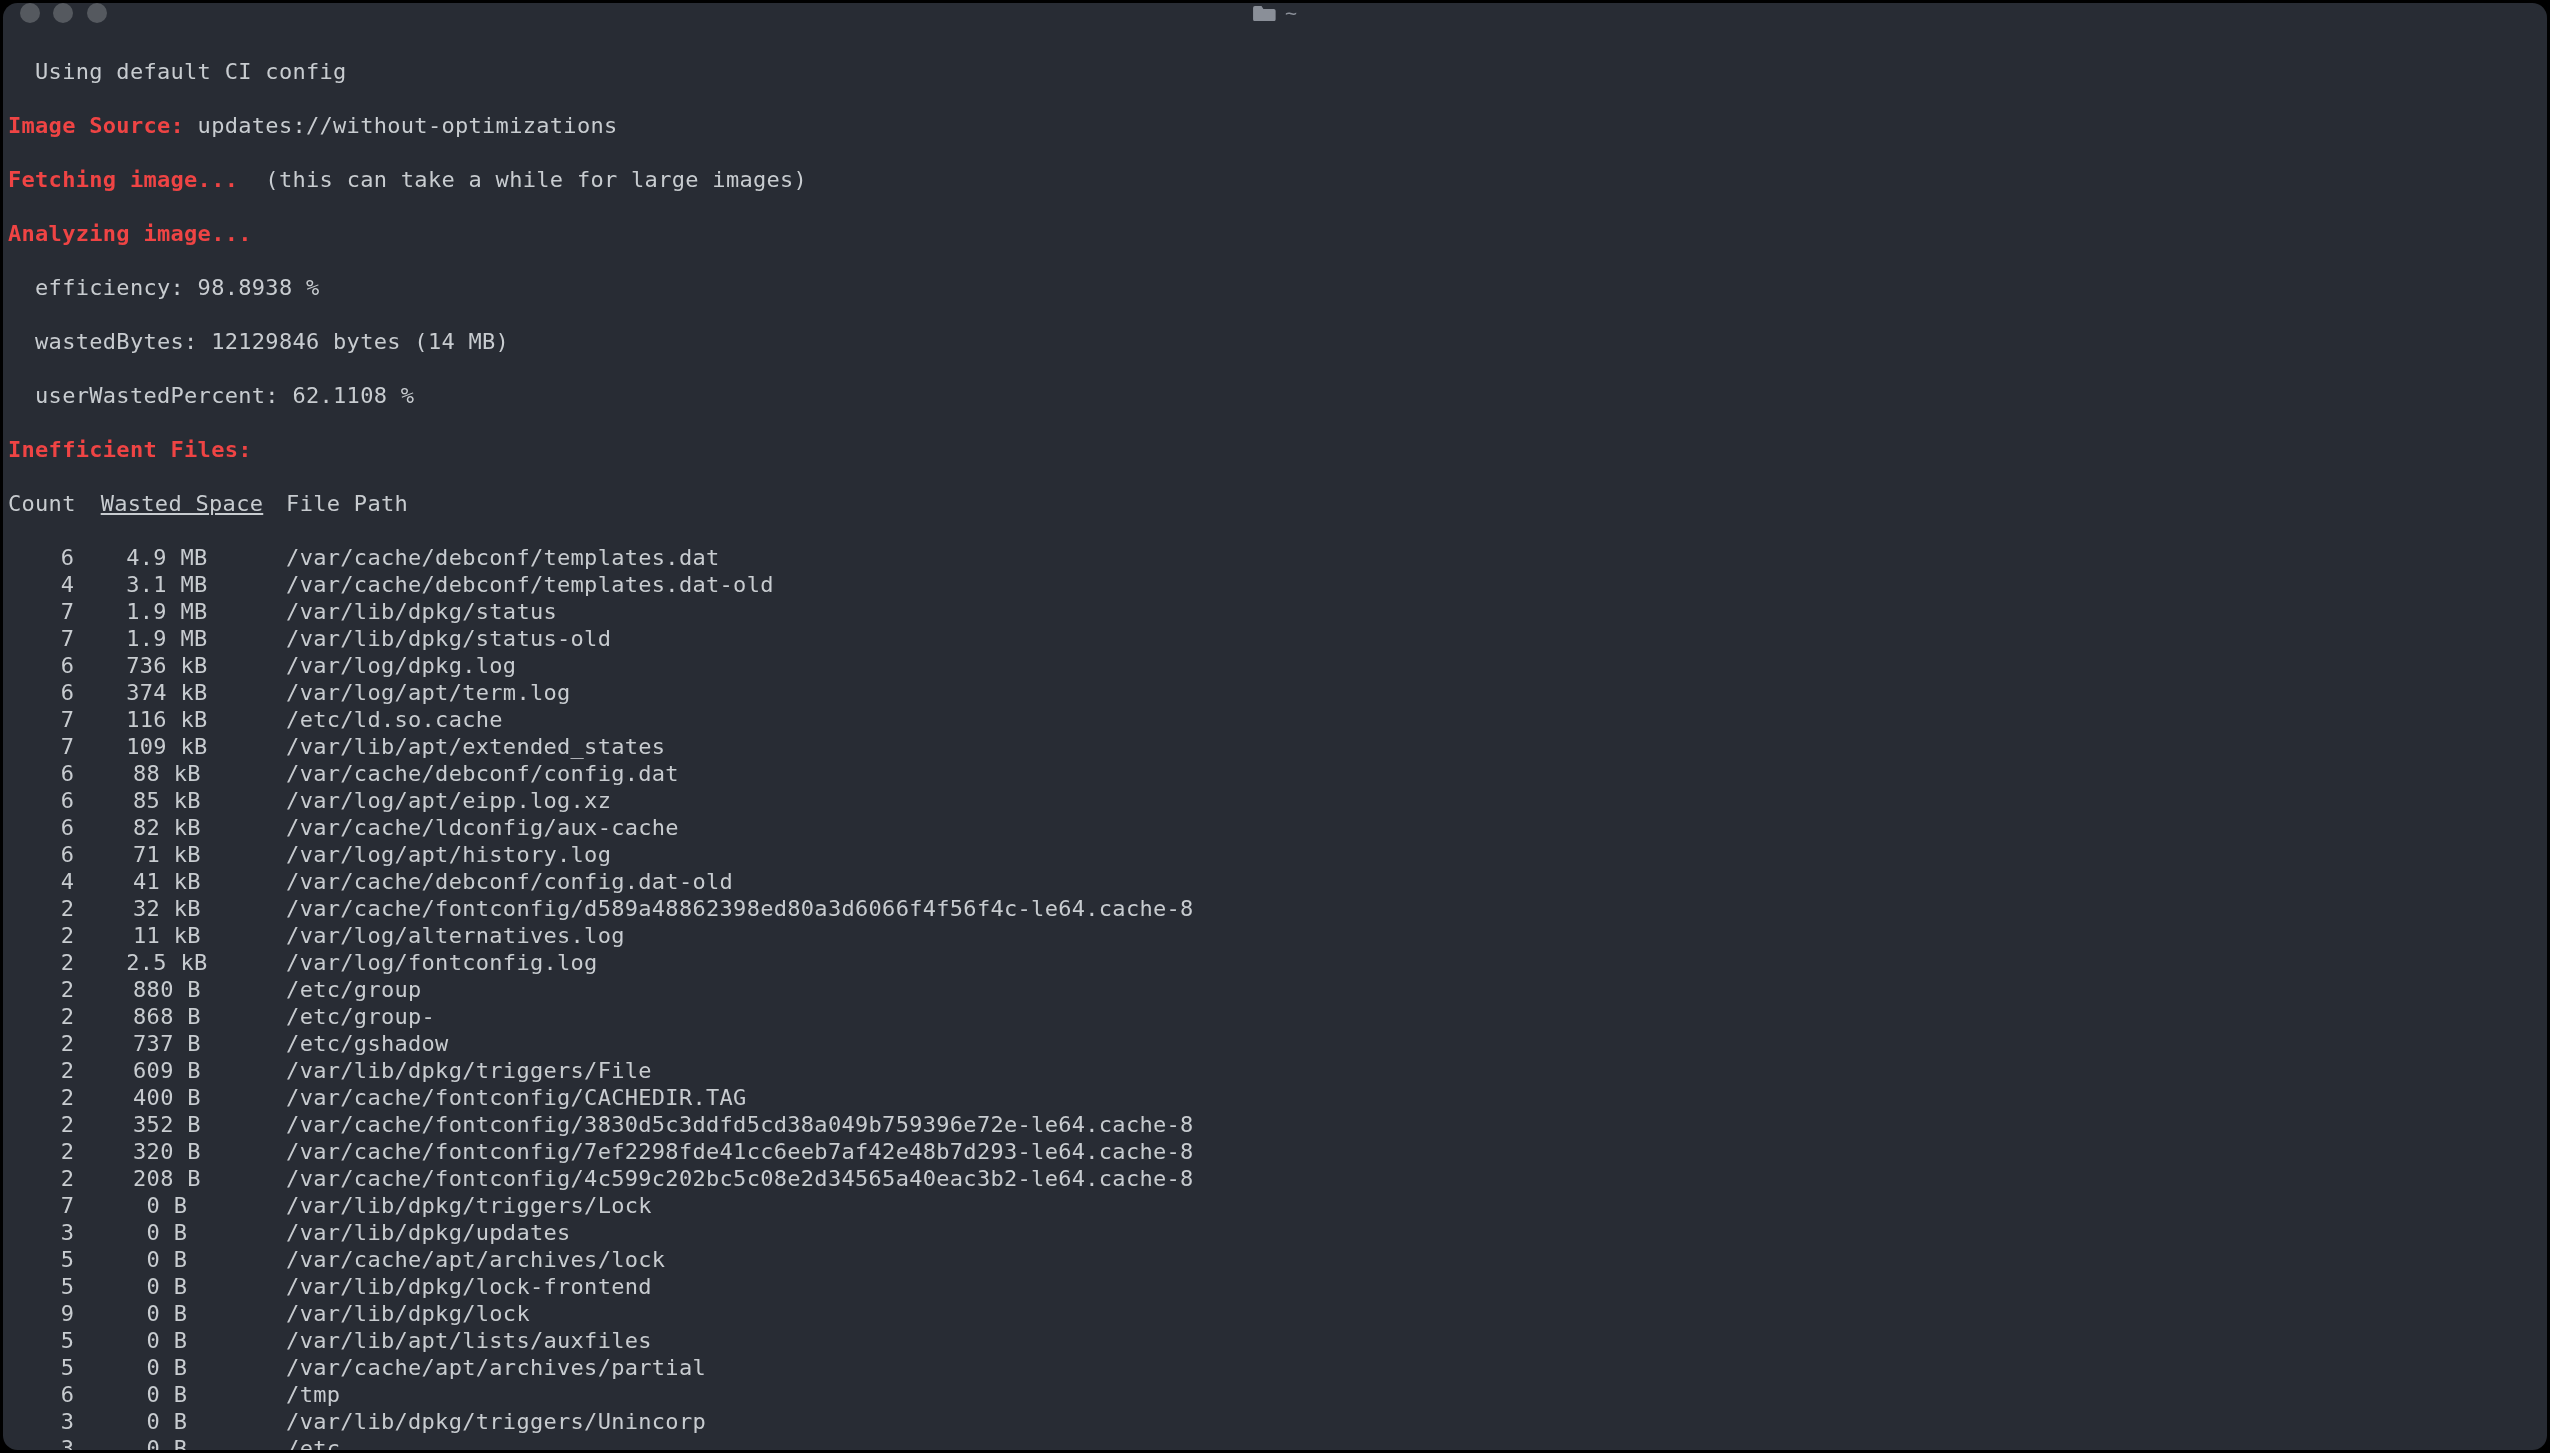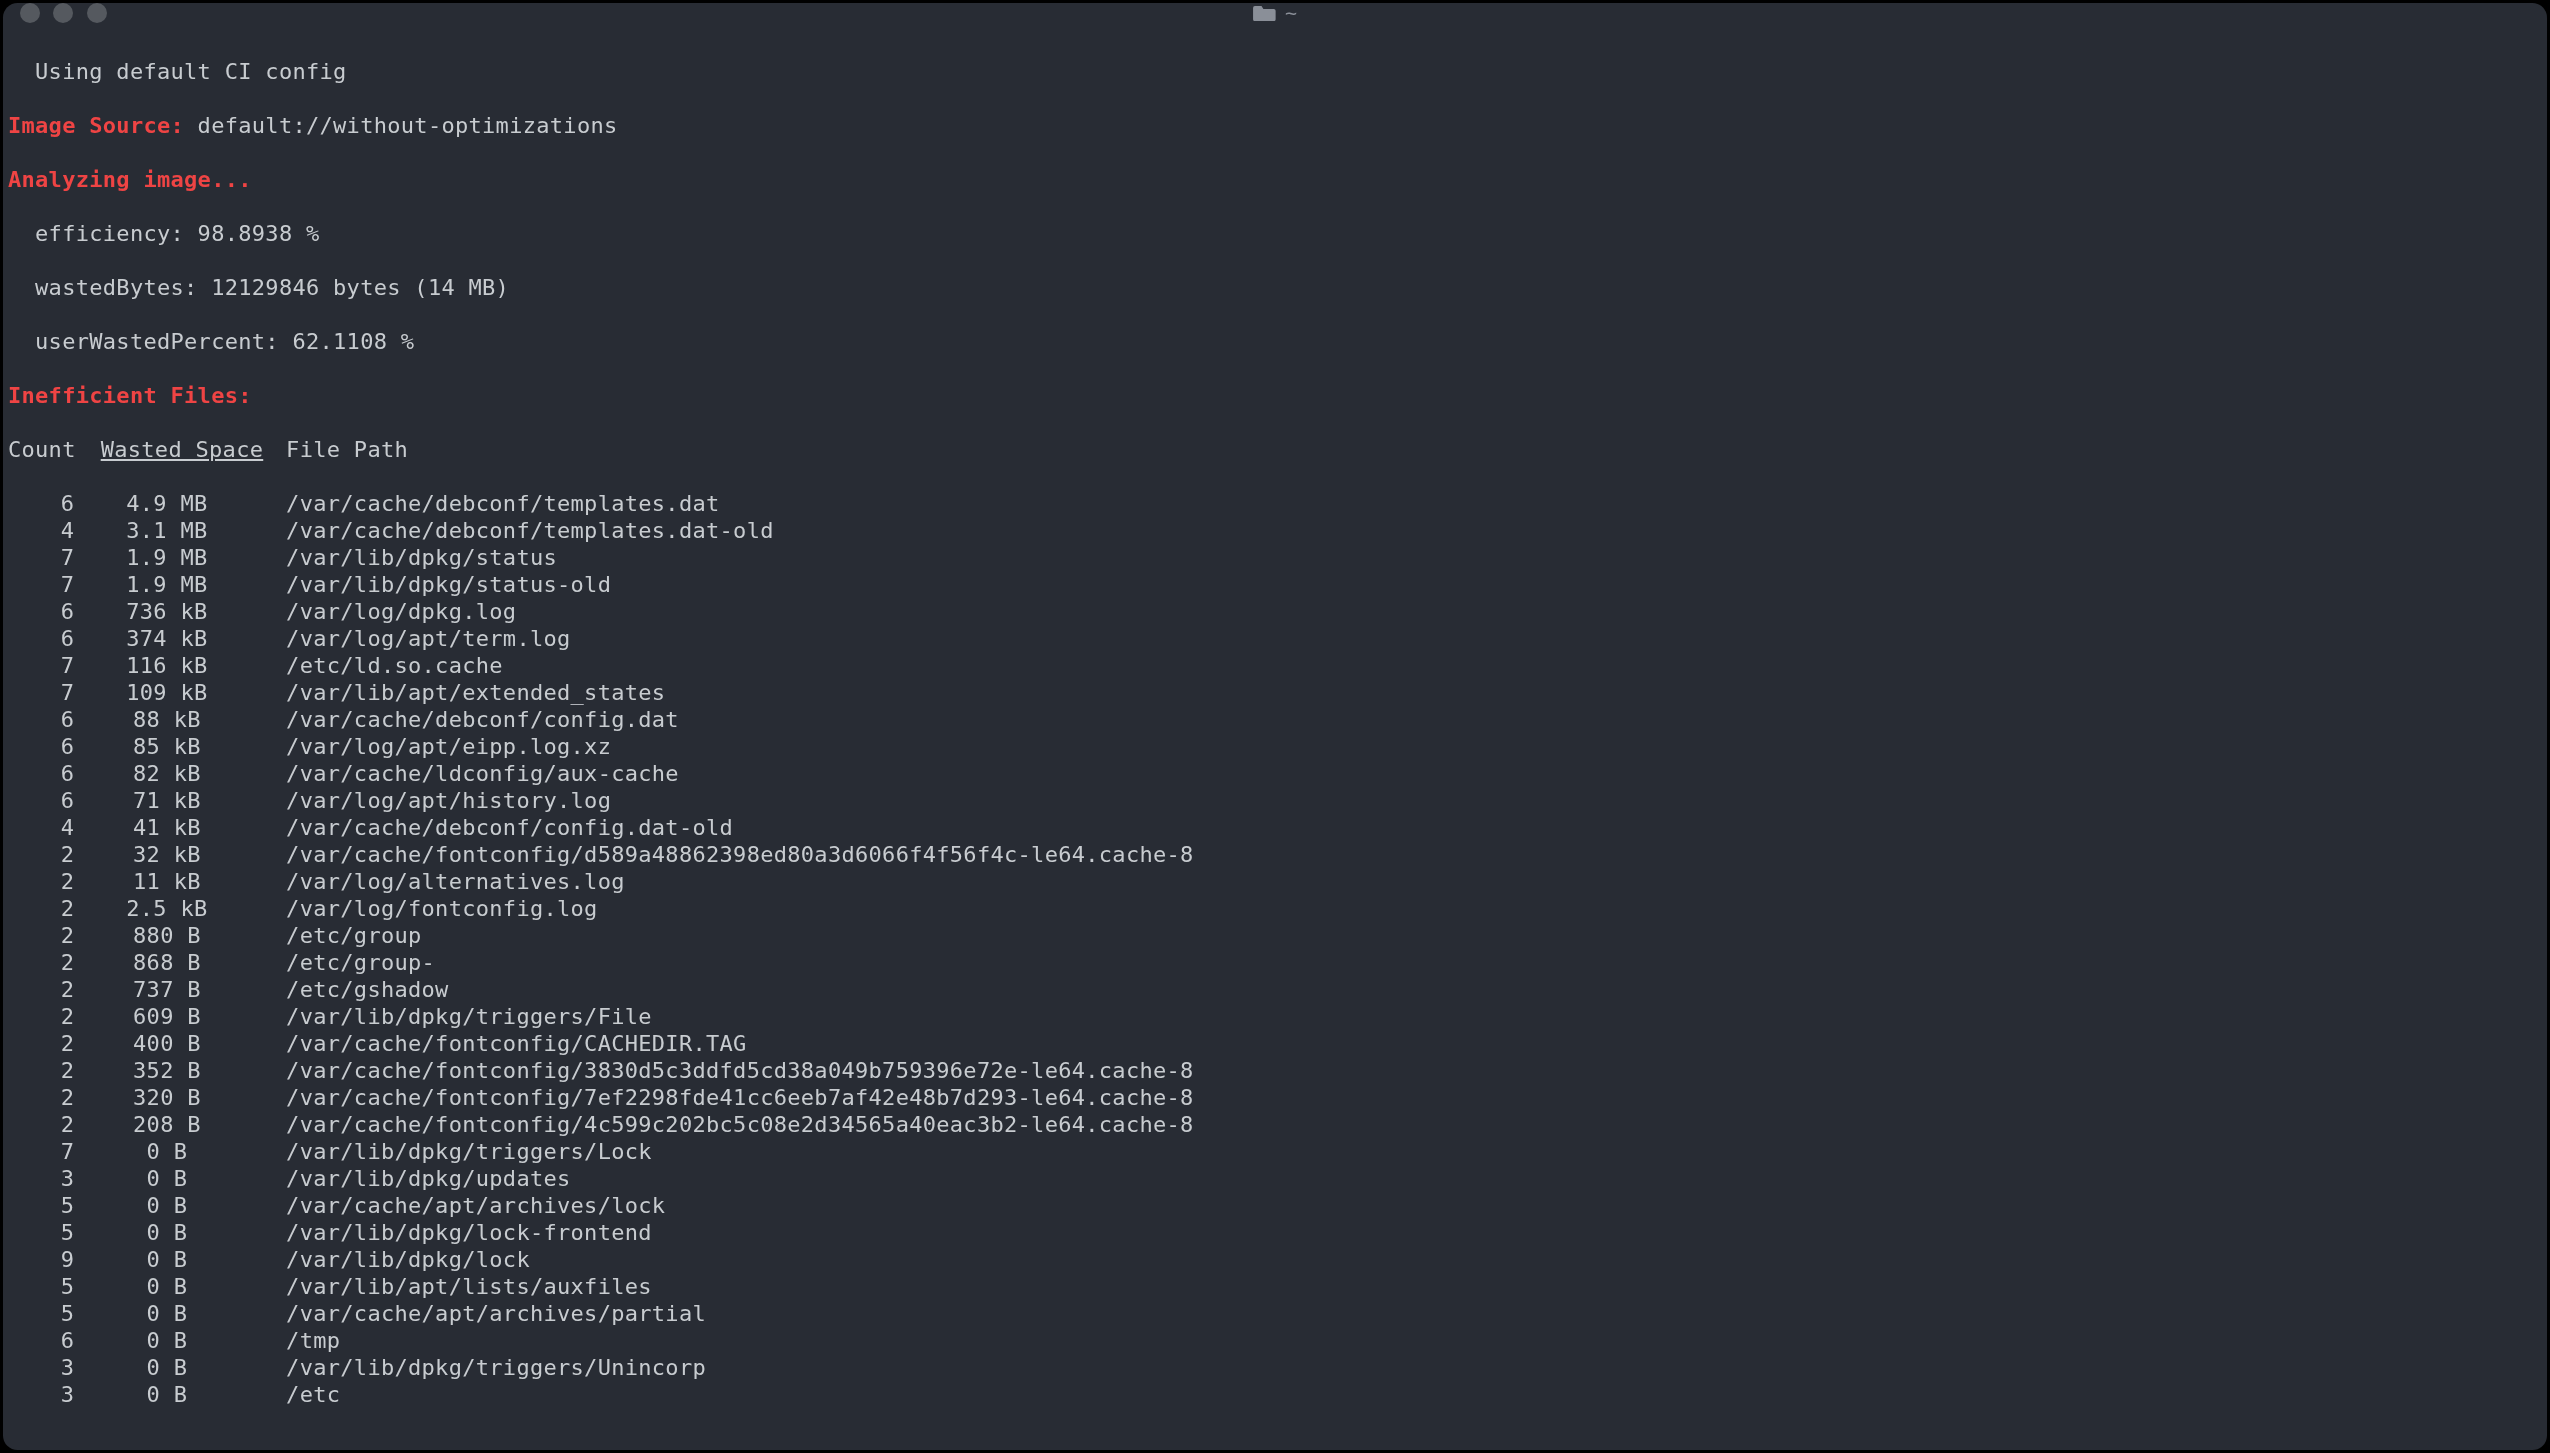--- a/index.html
+++ b/index.html
@@ -89,21 +89,22 @@
         <svg viewBox="0 0 24 18">
             <path fill="#8a8f98" d="M2 2h7l2 3h11a2 2 0 0 1 2 2v9a2 2 0 0 1-2 2H2a2 2 0 0 1-2-2V4a2 2 0 0 1 2-2z"></path>
           </svg>
       </span>
       <span>~</span>
     </div>
   </div>
 
   <div class="terminal">
 <div>  Using default CI config</div>
-<div><span class="bold">Image Source:</span><span> default://without-optimizations</span></div>
+<div><span class="bold">Image Source:</span><span> updates://without-optimizations</span></div>
+<div><span class="bold">Fetching image...</span><span>  (this can take a while for large images)</span></div>
 <div class="bold">Analyzing image...</div>
 <div>  efficiency: 98.8938 %</div>
 <div>  wastedBytes: 12129846 bytes (14 MB)</div>
 <div>  userWastedPercent: 62.1108 %</div>
 <div class="bold">Inefficient Files:</div>
 <div class="row"><span class="hdr-count">Count</span><span class="hdr-waste">Wasted Space</span><span class="hdr-path">File Path</span></div>
 <div id="file-rows"><div class="row"><span class="c-count">6</span><span class="c-waste">4.9 MB</span><span class="c-path">/var/cache/debconf/templates.dat</span></div><div class="row"><span class="c-count">4</span><span class="c-waste">3.1 MB</span><span class="c-path">/var/cache/debconf/templates.dat-old</span></div><div class="row"><span class="c-count">7</span><span class="c-waste">1.9 MB</span><span class="c-path">/var/lib/dpkg/status</span></div><div class="row"><span class="c-count">7</span><span class="c-waste">1.9 MB</span><span class="c-path">/var/lib/dpkg/status-old</span></div><div class="row"><span class="c-count">6</span><span class="c-waste">736 kB</span><span class="c-path">/var/log/dpkg.log</span></div><div class="row"><span class="c-count">6</span><span class="c-waste">374 kB</span><span class="c-path">/var/log/apt/term.log</span></div><div class="row"><span class="c-count">7</span><span class="c-waste">116 kB</span><span class="c-path">/etc/ld.so.cache</span></div><div class="row"><span class="c-count">7</span><span class="c-waste">109 kB</span><span class="c-path">/var/lib/apt/extended_states</span></div><div class="row"><span class="c-count">6</span><span class="c-waste">88 kB</span><span class="c-path">/var/cache/debconf/config.dat</span></div><div class="row"><span class="c-count">6</span><span class="c-waste">85 kB</span><span class="c-path">/var/log/apt/eipp.log.xz</span></div><div class="row"><span class="c-count">6</span><span class="c-waste">82 kB</span><span class="c-path">/var/cache/ldconfig/aux-cache</span></div><div class="row"><span class="c-count">6</span><span class="c-waste">71 kB</span><span class="c-path">/var/log/apt/history.log</span></div><div class="row"><span class="c-count">4</span><span class="c-waste">41 kB</span><span class="c-path">/var/cache/debconf/config.dat-old</span></div><div class="row"><span class="c-count">2</span><span class="c-waste">32 kB</span><span class="c-path">/var/cache/fontconfig/d589a48862398ed80a3d6066f4f56f4c-le64.cache-8</span></div><div class="row"><span class="c-count">2</span><span class="c-waste">11 kB</span><span class="c-path">/var/log/alternatives.log</span></div><div class="row"><span class="c-count">2</span><span class="c-waste">2.5 kB</span><span class="c-path">/var/log/fontconfig.log</span></div><div class="row"><span class="c-count">2</span><span class="c-waste">880 B</span><span class="c-path">/etc/group</span></div><div class="row"><span class="c-count">2</span><span class="c-waste">868 B</span><span class="c-path">/etc/group-</span></div><div class="row"><span class="c-count">2</span><span class="c-waste">737 B</span><span class="c-path">/etc/gshadow</span></div><div class="row"><span class="c-count">2</span><span class="c-waste">609 B</span><span class="c-path">/var/lib/dpkg/triggers/File</span></div><div class="row"><span class="c-count">2</span><span class="c-waste">400 B</span><span class="c-path">/var/cache/fontconfig/CACHEDIR.TAG</span></div><div class="row"><span class="c-count">2</span><span class="c-waste">352 B</span><span class="c-path">/var/cache/fontconfig/3830d5c3ddfd5cd38a049b759396e72e-le64.cache-8</span></div><div class="row"><span class="c-count">2</span><span class="c-waste">320 B</span><span class="c-path">/var/cache/fontconfig/7ef2298fde41cc6eeb7af42e48b7d293-le64.cache-8</span></div><div class="row"><span class="c-count">2</span><span class="c-waste">208 B</span><span class="c-path">/var/cache/fontconfig/4c599c202bc5c08e2d34565a40eac3b2-le64.cache-8</span></div><div class="row"><span class="c-count">7</span><span class="c-waste">0 B</span><span class="c-path">/var/lib/dpkg/triggers/Lock</span></div><div class="row"><span class="c-count">3</span><span class="c-waste">0 B</span><span class="c-path">/var/lib/dpkg/updates</span></div><div class="row"><span class="c-count">5</span><span class="c-waste">0 B</span><span class="c-path">/var/cache/apt/archives/lock</span></div><div class="row"><span class="c-count">5</span><span class="c-waste">0 B</span><span class="c-path">/var/lib/dpkg/lock-frontend</span></div><div class="row"><span class="c-count">9</span><span class="c-waste">0 B</span><span class="c-path">/var/lib/dpkg/lock</span></div><div class="row"><span class="c-count">5</span><span class="c-waste">0 B</span><span class="c-path">/var/lib/apt/lists/auxfiles</span></div><div class="row"><span class="c-count">5</span><span class="c-waste">0 B</span><span class="c-path">/var/cache/apt/archives/partial</span></div><div class="row"><span class="c-count">6</span><span class="c-waste">0 B</span><span class="c-path">/tmp</span></div><div class="row"><span class="c-count">3</span><span class="c-waste">0 B</span><span class="c-path">/var/lib/dpkg/triggers/Unincorp</span></div><div class="row"><span class="c-count">3</span><span class="c-waste">0 B</span><span class="c-path">/etc</span></div></div>
 
 
 

